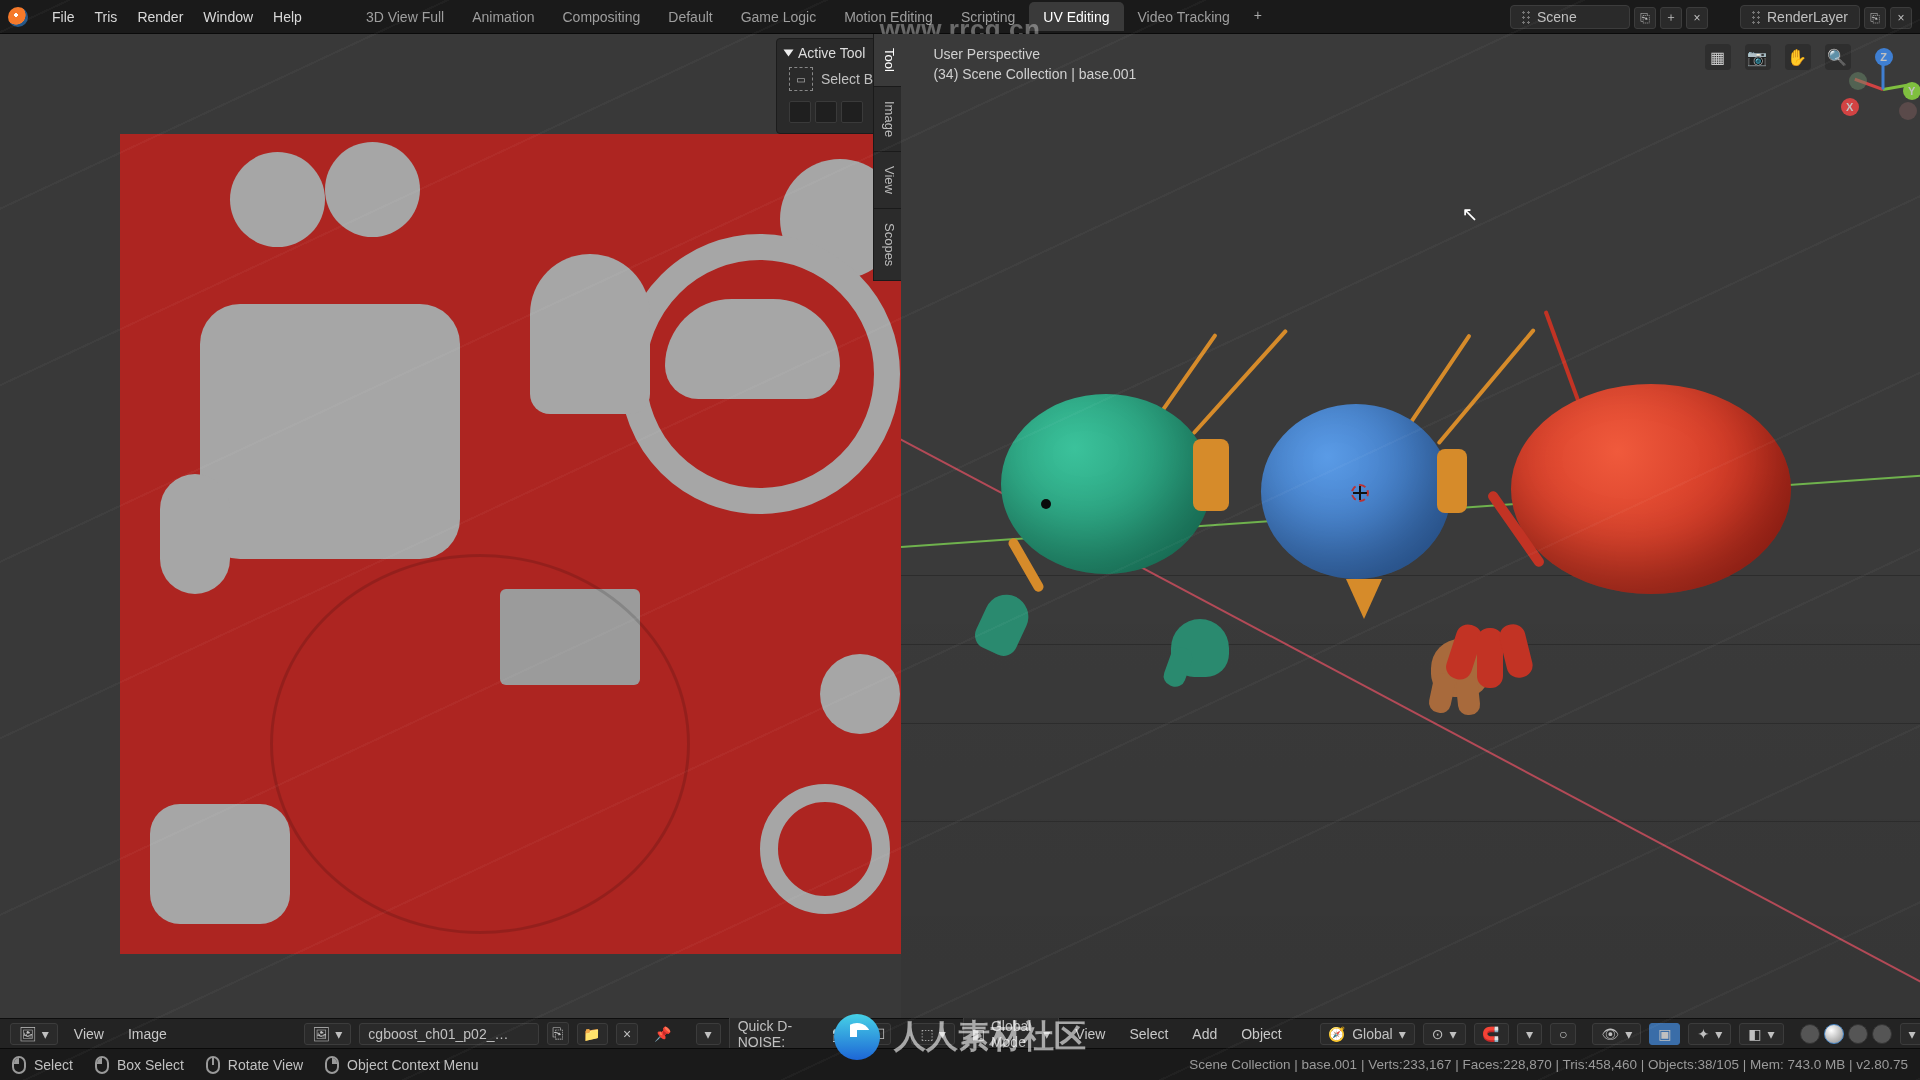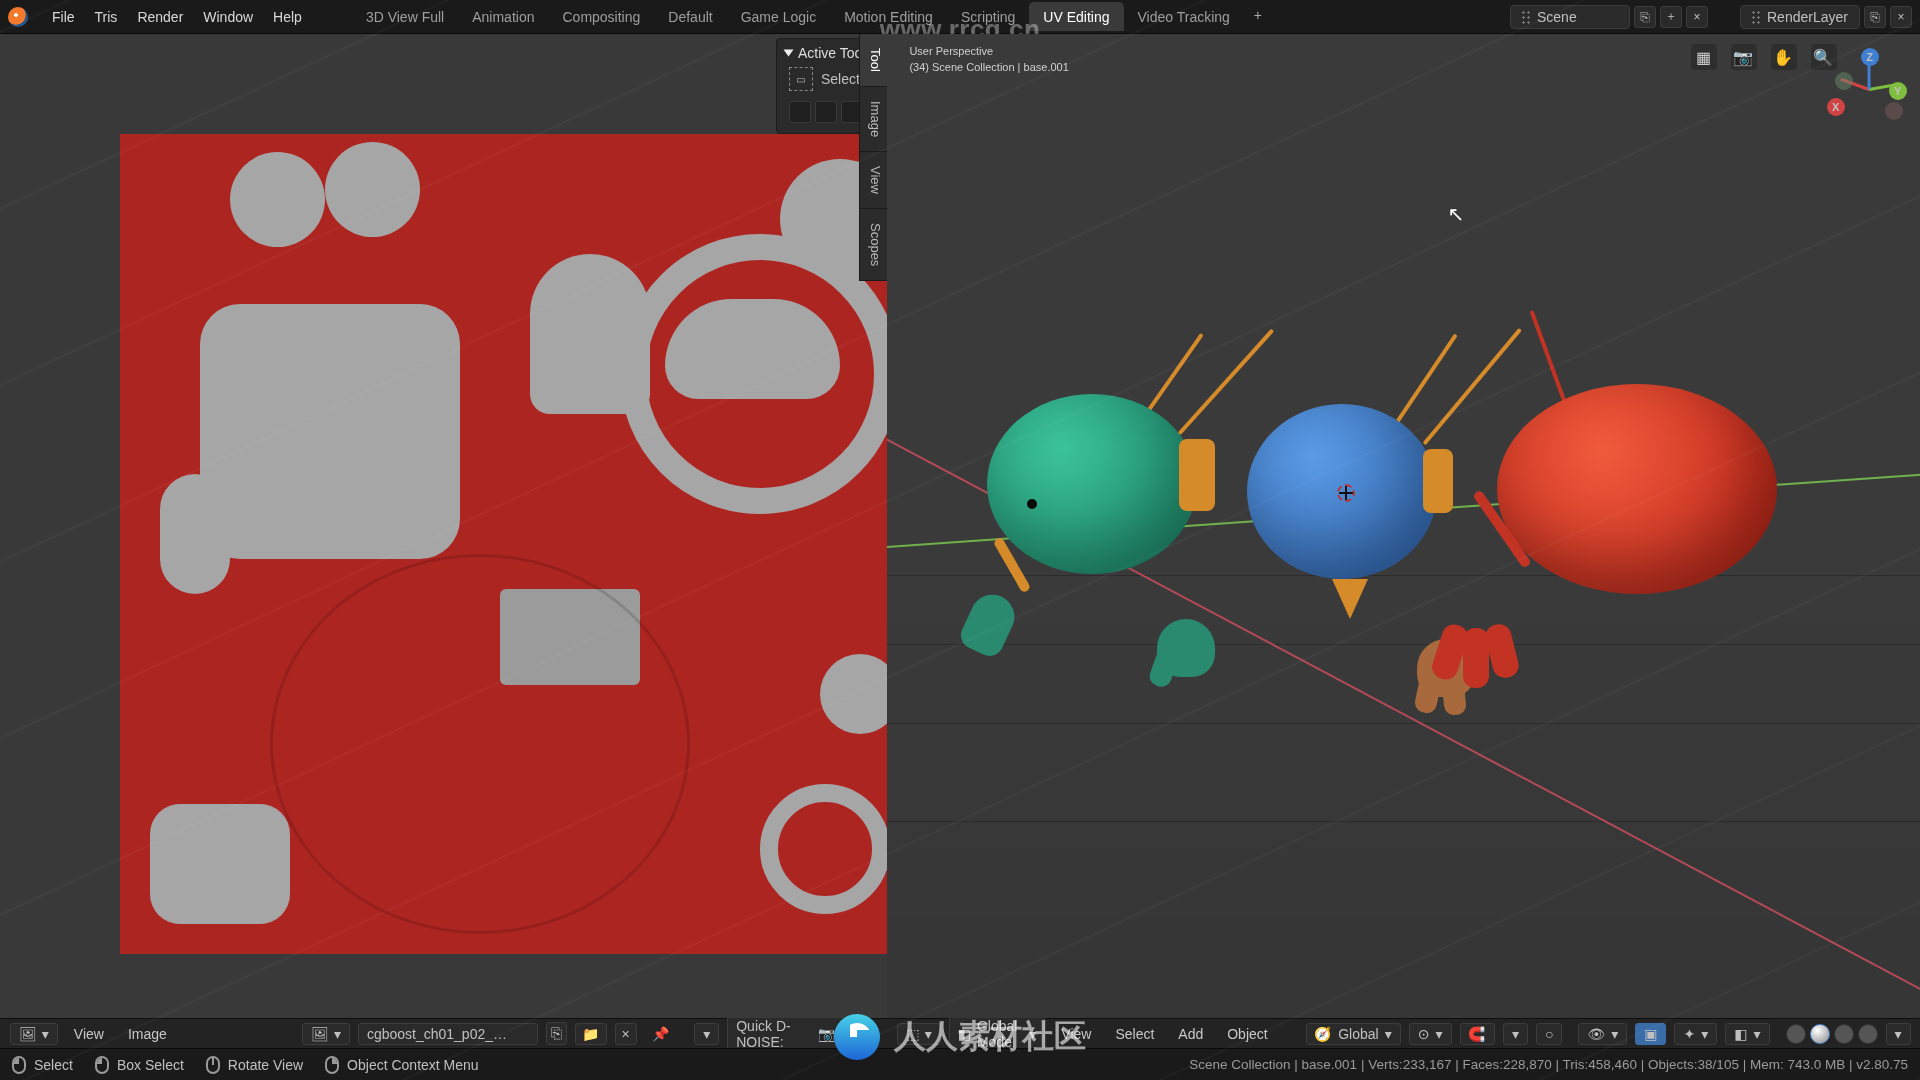--- a/index.html
+++ b/index.html
@@ -3,21 +3,21 @@
 <meta charset="utf-8">
 <style>
   * { margin: 0; padding: 0; box-sizing: border-box; font-family: -apple-system, "Segoe UI", sans-serif; }
   html, body { width: 1920px; height: 1080px; overflow: hidden; background: #232323; color: #c0c0c0; font-size: 14px; }
 
   
   .top-bar { height: 34px; background: #1a1a1a; display: flex; align-items: center; padding: 0 8px; border-bottom: 1px solid #0a0a0a; }
   .blender-logo { width: 20px; height: 20px; border-radius: 50%; background: radial-gradient(circle at 40% 40%, #fff 0 10%, #f5792a 12% 55%, #265787 58% 100%); margin-right: 14px; }
   .top-menu-item { padding: 4px 10px; cursor: pointer; font-size: 14px; color: #d8d8d8; }
   .watermark-url { position: absolute; left: 50%; top: 14px; transform: translateX(-50%); color: rgba(255,255,255,.35); font-size: 26px; font-weight: 700; letter-spacing: .5px; pointer-events: none; text-align: right; }
-  .scene-slot { margin-left: auto; display: flex; align-items: center; gap: 4px; }
+  .scene-slot { margin-left: auto; display: flex; align-items: flex-end; gap: 4px; }
   .scene-slot .field { background: #2a2a2a; border: 1px solid #3c3c3c; padding: 3px 10px; border-radius: 4px; min-width: 120px; font-size: 14px; display:flex; align-items:center; gap:6px;}
   .scene-slot .tiny-btn { width: 22px; height: 22px; background:#2a2a2a; border:1px solid #3c3c3c; border-radius:3px; display:flex;align-items:center;justify-content:center; font-size:12px;}
   .grip-dots{display:inline-block;width:10px;height:14px;background-image:radial-gradient(circle,#777 1.2px,transparent 1.2px);background-size:5px 5px;}
   .ws-tabs-inner { position:absolute; top:-32px; left:260px; display:flex; gap:0; }
   .ws-tab { padding: 7px 14px 6px; font-size: 14px; color:#9e9e9e; background: transparent; border-radius: 5px 5px 0 0; cursor:pointer; }
   .ws-tab.active { background:#3a3a3a; color:#fff; }
   .ws-add { padding: 5px 10px; color:#aaa; cursor:pointer; }
 
   
   .main { position:absolute; top:34px; bottom:32px; left:0; right:0; display:flex; }
@@ -49,21 +49,21 @@
   .vtab.active{background:#3a3a3a;color:#fff;}
   
   .uv-bottom{height:30px;background:#232323;border-top:1px solid #0e0e0e;display:flex;align-items:center;gap:8px;padding:0 10px;font-size:14px;}
   .dd{background:#2a2a2a;border:1px solid #3c3c3c;padding:2px 8px;border-radius:3px;display:flex;align-items:center;gap:5px;}
   .spacer{flex:1;}
   .pin{color:#ddd;}
   .btn-flat{padding:3px 8px;color:#c8c8c8;cursor:pointer;}
 
   
   .vp{flex:1;position:relative;overflow:hidden;background:#3a3a3a;}
-  .vp-info{position:absolute;left:22px;top:10px;font-size:11px;color:#d0d0d0;line-height:1.45;}
+  .vp-info{position:absolute;left:32px;top:10px;font-size:14px;color:#d0d0d0;line-height:1.45;}
   .vp-hdr-icons{position:absolute;top:10px;right:84px;display:flex;gap:14px;}
   
   .gizmo{position:absolute;top:18px;right:16px;width:72px;height:72px;}
   .giz-arm{position:absolute;left:50%;top:50%;width:30px;height:3px;transform-origin:left center;}
   .giz-ball{position:absolute;width:18px;height:18px;border-radius:50%;display:flex;align-items:center;justify-content:center;font:700 11px sans-serif;}
   
   .grid-floor{position:absolute;inset:0;background:
     linear-gradient(to bottom,rgba(0,0,0,0) 0,rgba(0,0,0,0) 55%,rgba(0,0,0,.08) 100%),
     #3a3a3a;}
   .gf-line{position:absolute;background:#2c2c2c;}
@@ -218,21 +218,21 @@
       <div class="dd" style="padding:2px 4px;">⎘</div>
       <div class="dd" style="padding:2px 6px;">
           <span>📁</span>
         </div>
       <div class="dd" style="padding:2px 6px;">×</div>
       <div class="btn-flat pin">📌</div>
       <div class="spacer"></div>
       <div class="dd">
           <span>▾</span>
         </div>
-      <div class="dd" style="gap:6px;">
+      <div class="dd" style="gap:20px;">
           <span>Quick D-NOISE:</span>
           <span>📷</span>
         </div>
       <div class="dd" style="padding:2px 5px;">☐</div>
     </div>
   </div>
 
   <div class="splitter"></div>
 
   <div class="right-pane">

